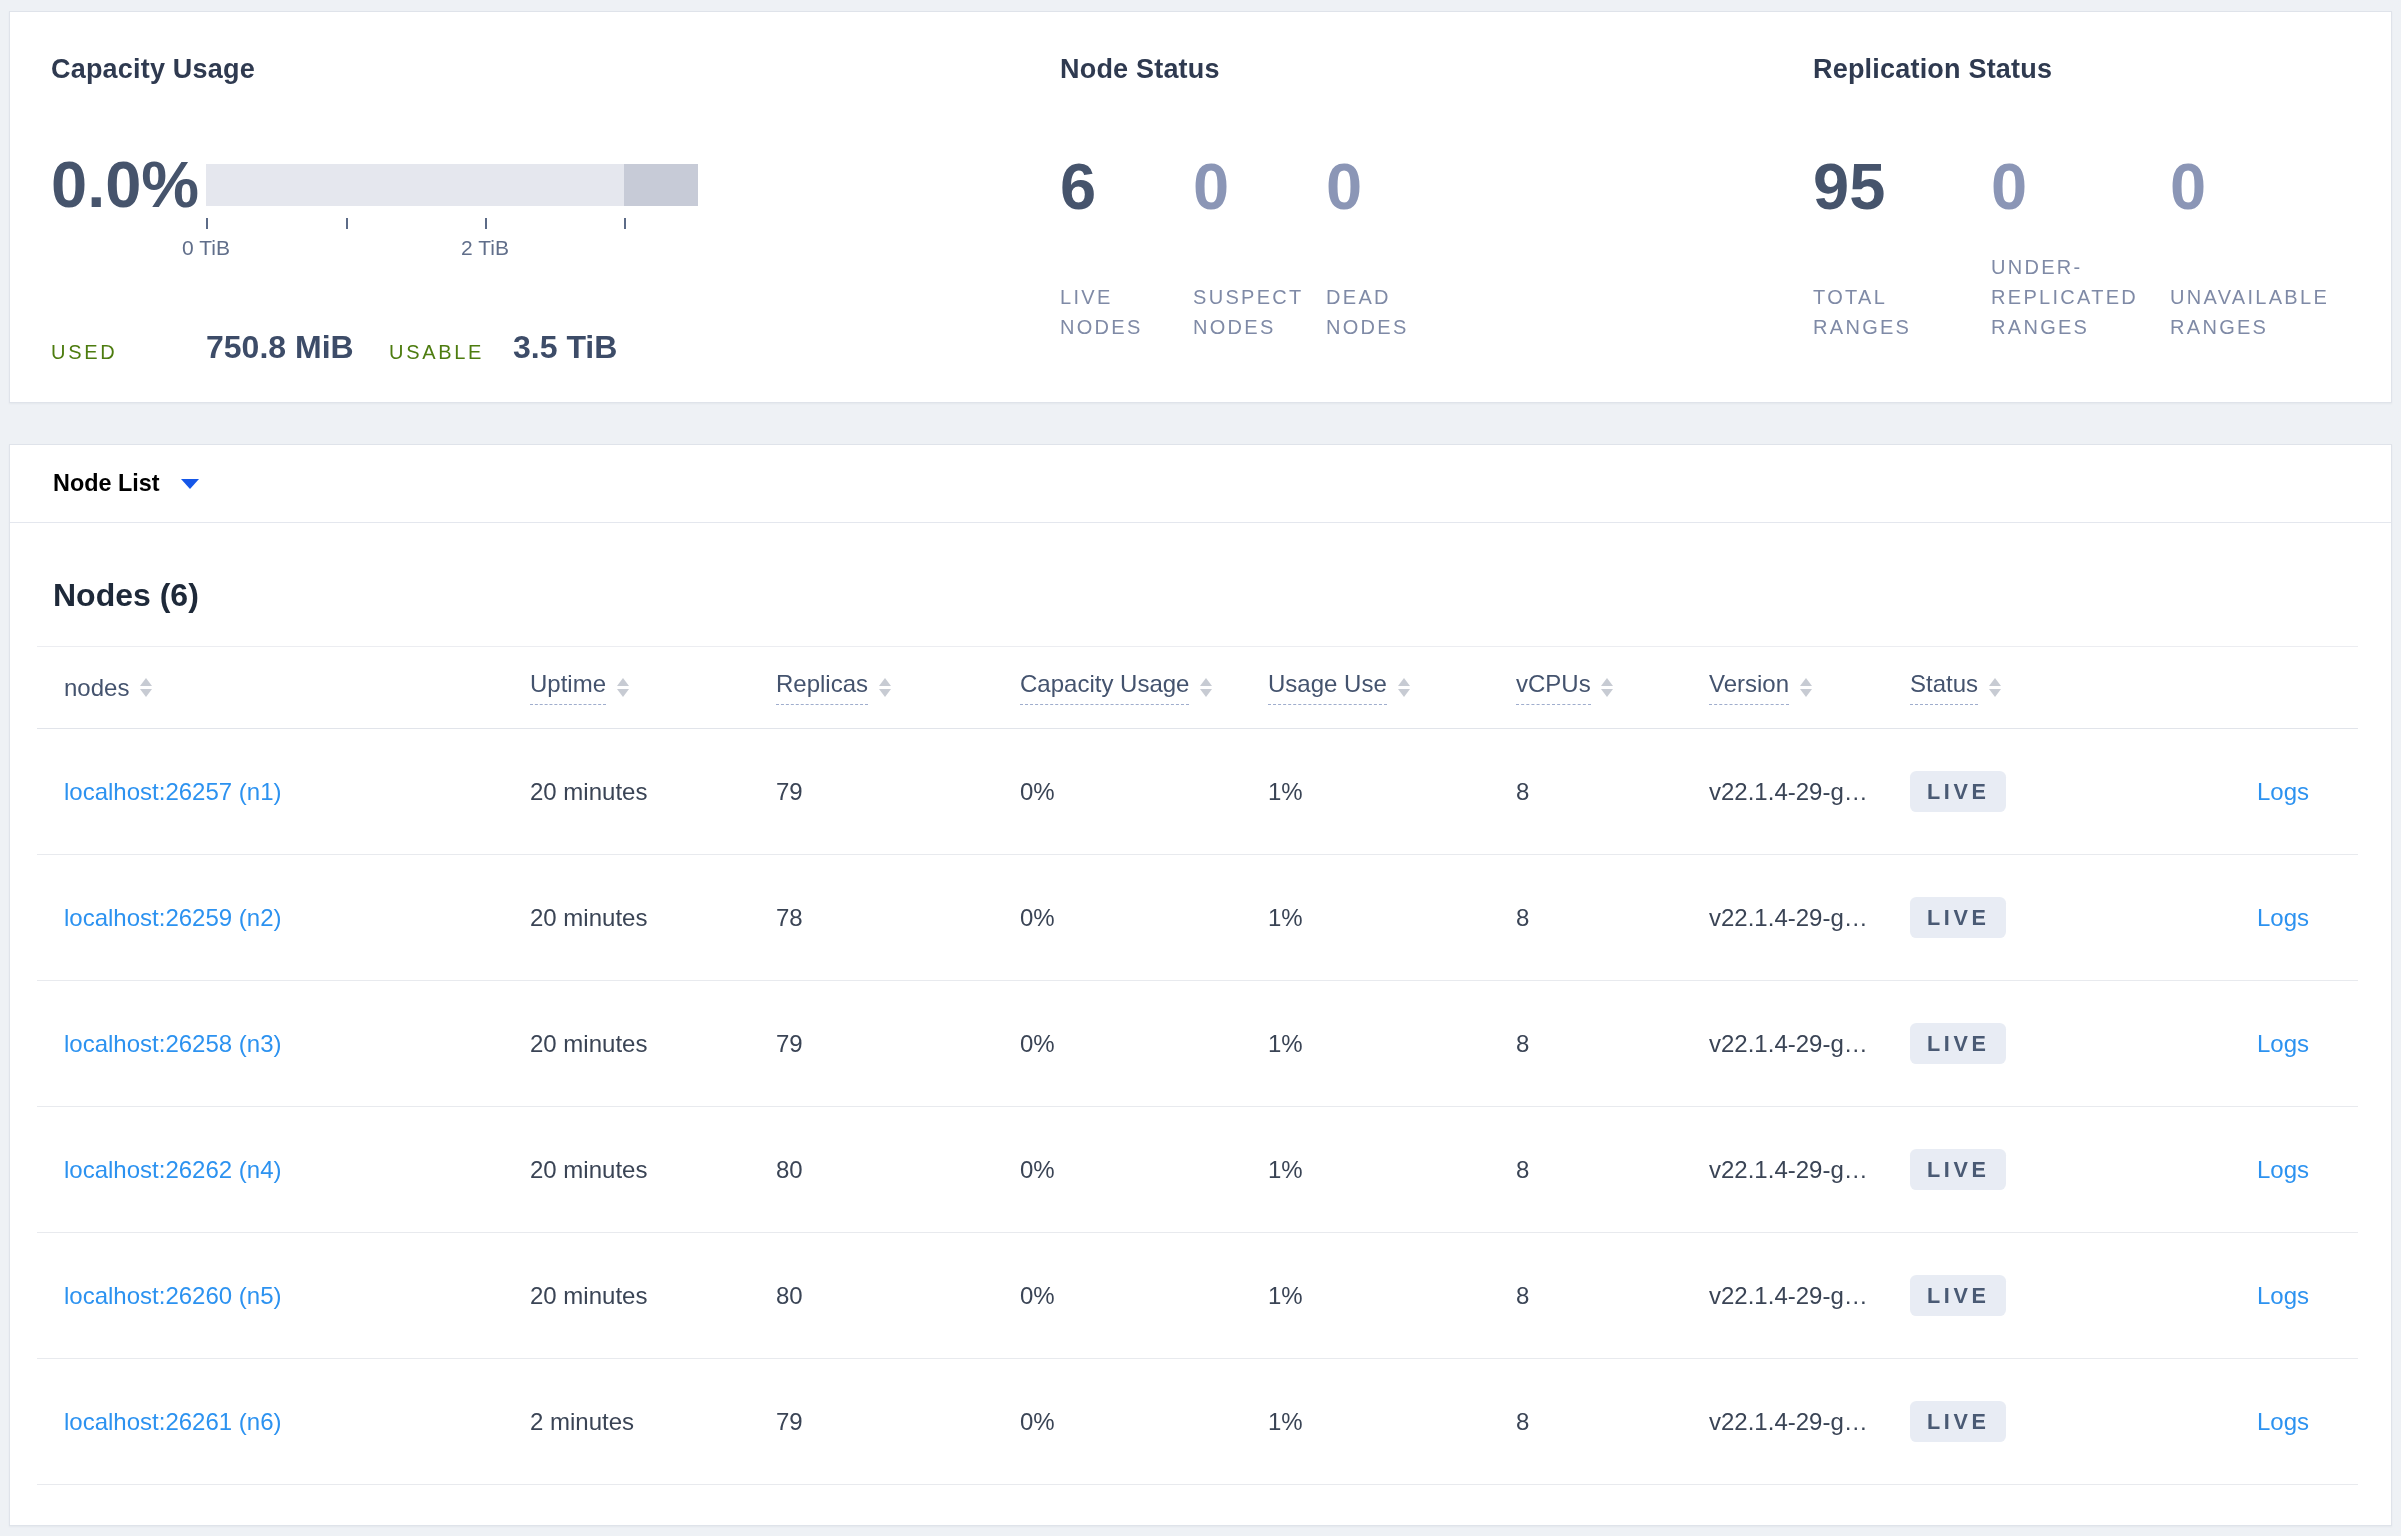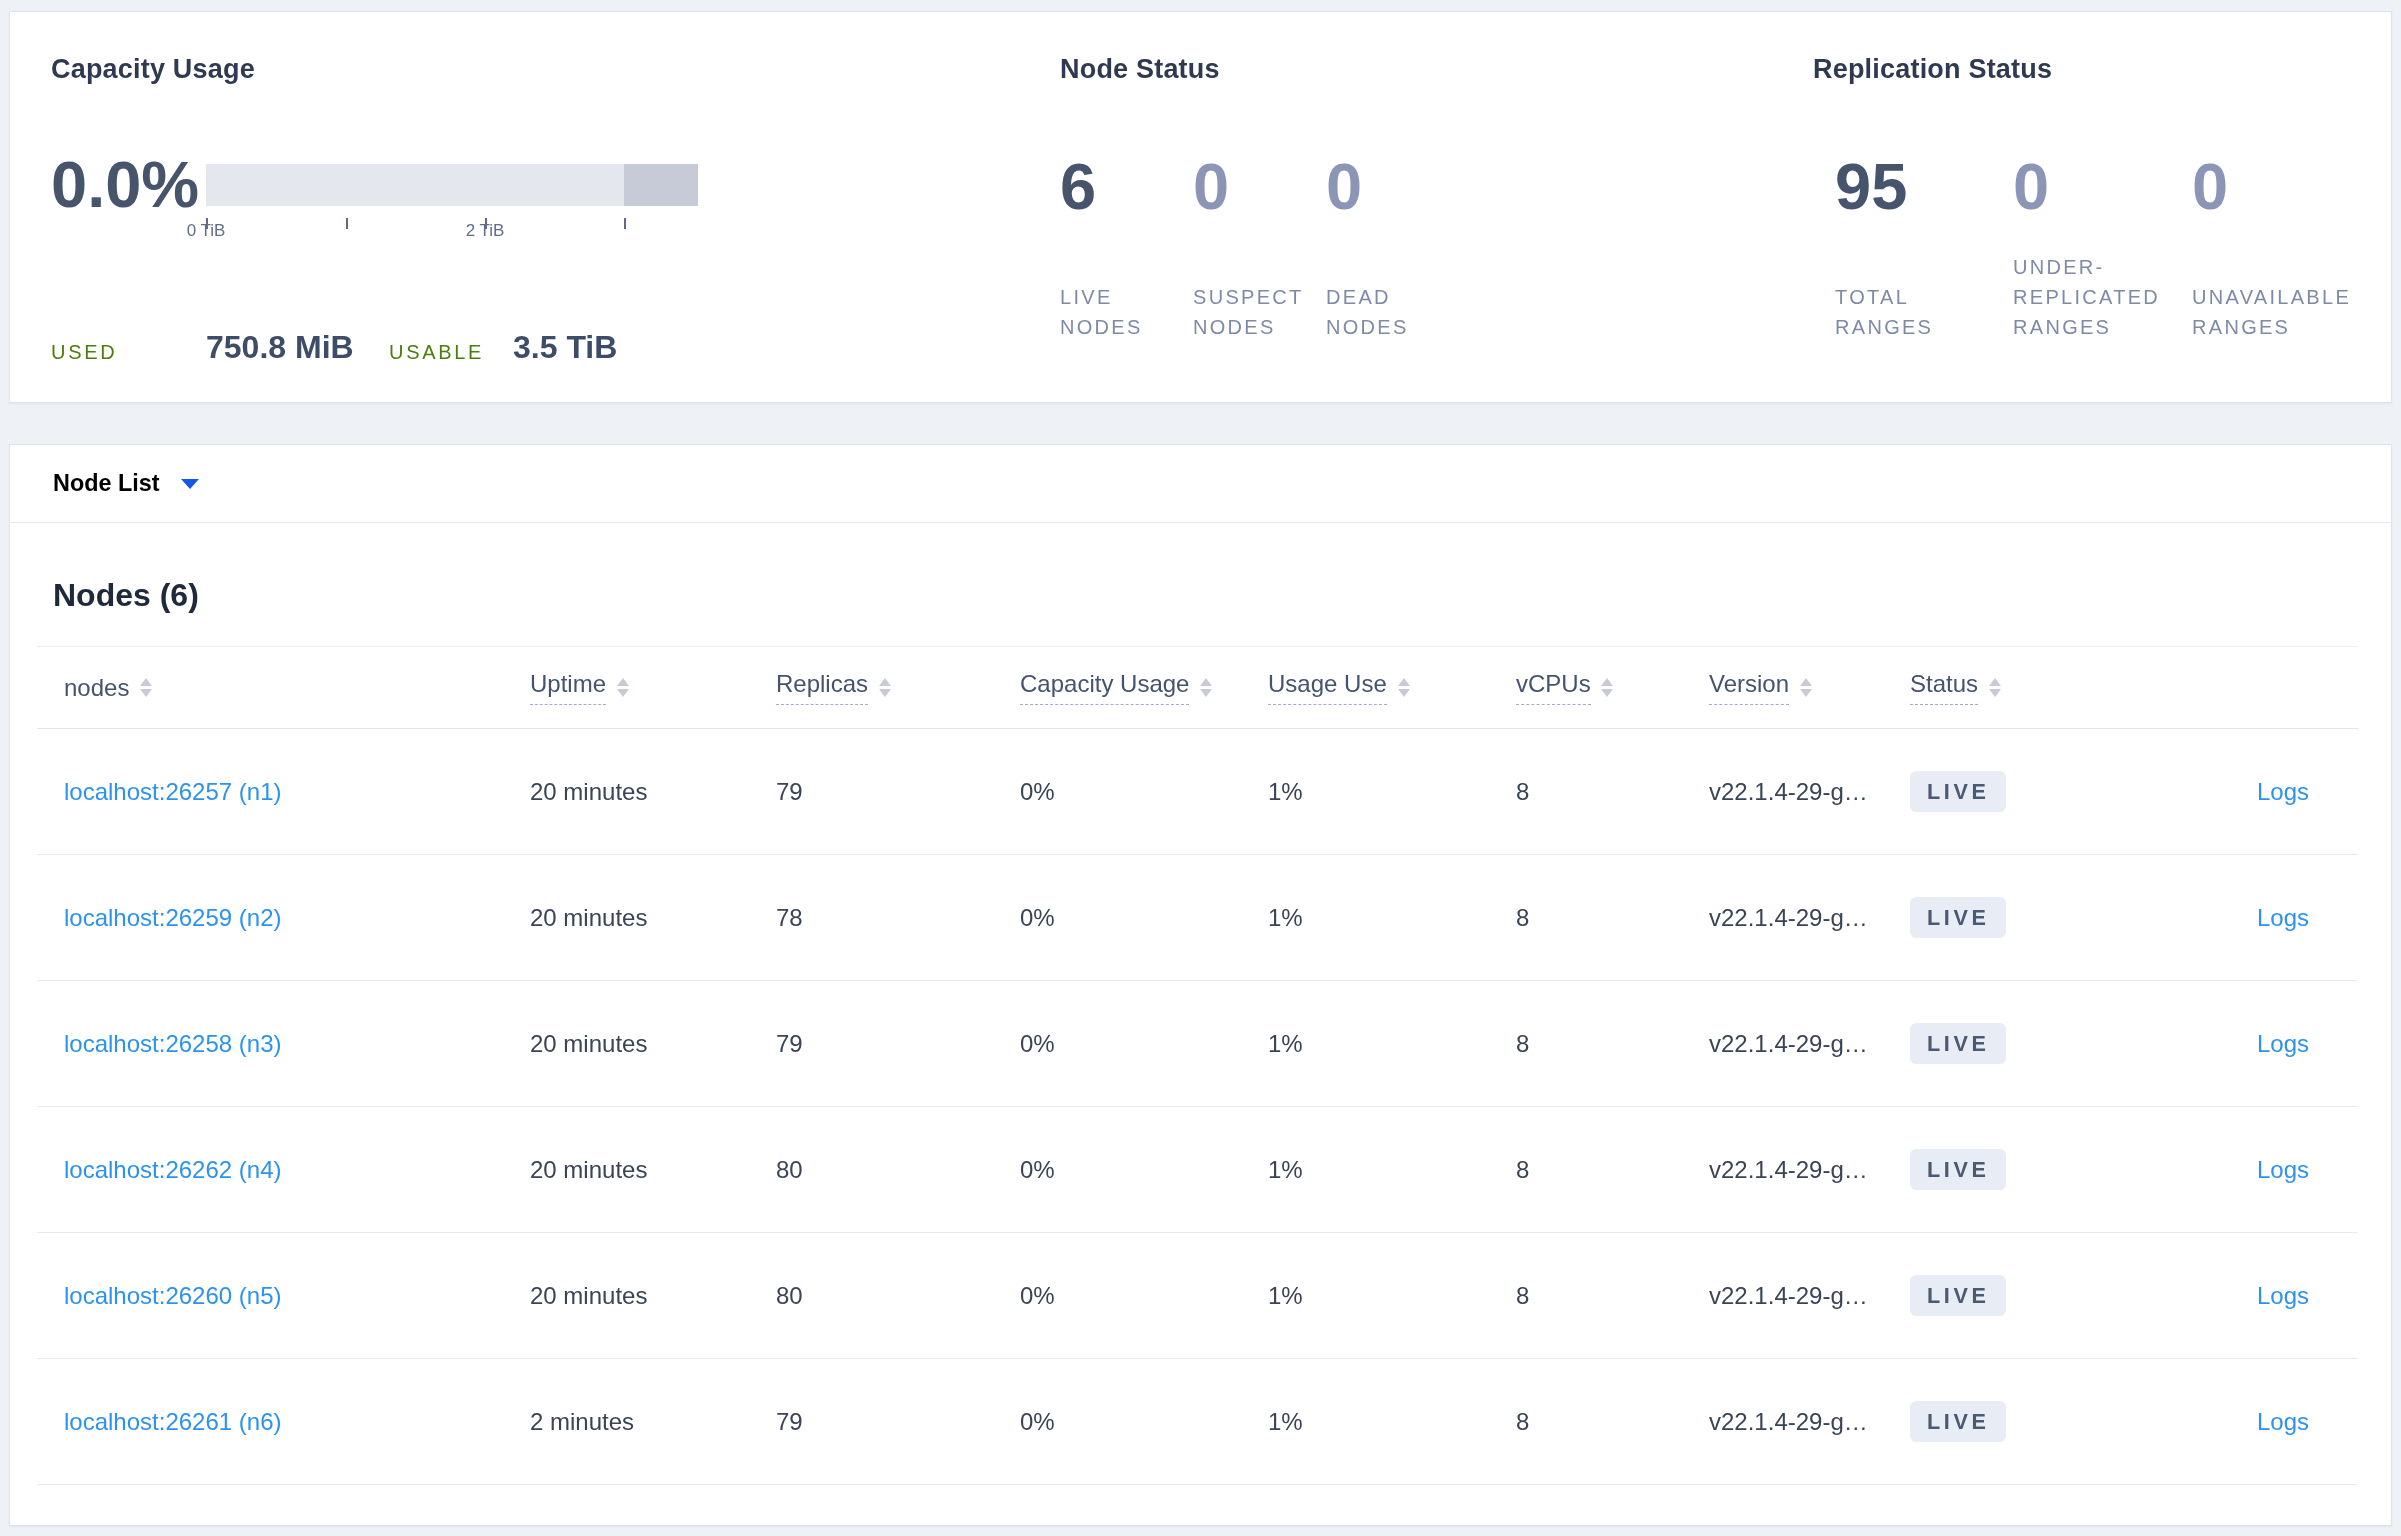--- a/index.html
+++ b/index.html
@@ -32,37 +32,37 @@
   .big-num { font-size:65px; font-weight:700; color:#46546c; line-height:1; }
   .big-num.muted { color:#8b96b6; }
 
   
   #cap-percent { position:absolute; left:0; top:140px; }
   #cap-bar { position:absolute; left:155px; top:152px; width:492px; height:42px; background:#e5e7ee; }
   #cap-bar .dark-seg { position:absolute; right:0; top:0; width:74px; height:42px; background:#c7cbd7; }
   .tickmark { position:absolute; top:206px; width:1.8px; height:11.7px; background:#5c6b87; }
   .tick-0 { left:155px; } .tick-1 { left:295px; } .tick-2 { left:434px; } .tick-3 { left:573px; }
   .ticklabel {
-    position:absolute; top:209px; width:108px; text-align:center;
-    font-size:17px; color:#606e8a;
+    position:absolute; top:224px; width:108px; text-align:center;
+    font-size:21px; color:#606e8a;
   }
   #ticklabel-0 { left:101px; } #ticklabel-2 { left:380px; }
   .cap-kv { position:absolute; top:317px; left:0; width:901px; }
   .kv-label {
     position:absolute; top:12.6px;
     font-size:20px; letter-spacing:2.7px; color:#4d7c0f; font-weight:400;
   }
   .kv-value { position:absolute; top:0; font-size:32px; color:#3d4c68; }
   #used-label { left:0; } #used-value { left:155px; font-weight:600; }
   #usable-label { left:338px; } #usable-value { left:462px; font-weight:700; }
 
   
   .stats-nums { position:absolute; top:142px; left:0; display:flex; }
   .stats-labels { position:absolute; top:243px; left:0; height:87px; display:flex; align-items:flex-end; }
-  .slot-n { width:133px; } .slot-r1 { width:178px;margin-left:22px; } .slot-r2 { width:179px; } .slot-r3 { width:225px; }
+  .slot-n { width:133px; } .slot-r1 { width:178px; } .slot-r2 { width:179px; } .slot-r3 { width:225px; }
   .stat-label {
     font-size:20px; letter-spacing:2.3px; color:#7f8aa6;
     line-height:30px; white-space:pre-line;
   }
 
   
   #nodelist-bar {
     position:absolute; top:0; left:0; width:100%; height:78px;
     border-bottom:0.9px solid #e4e7ee;
     display:flex; align-items:center; padding-left:43px;

